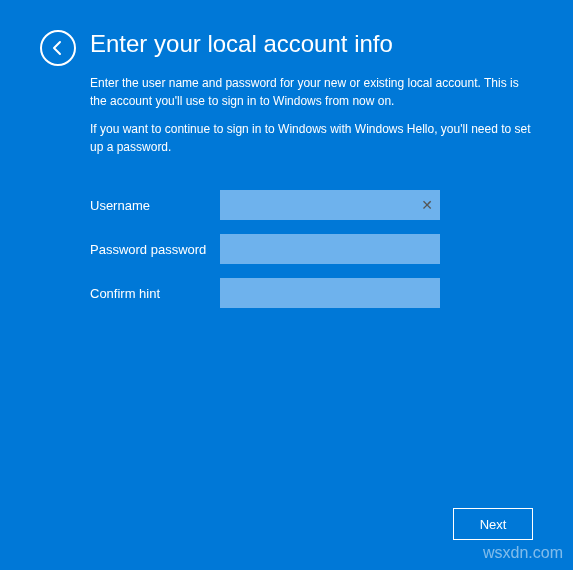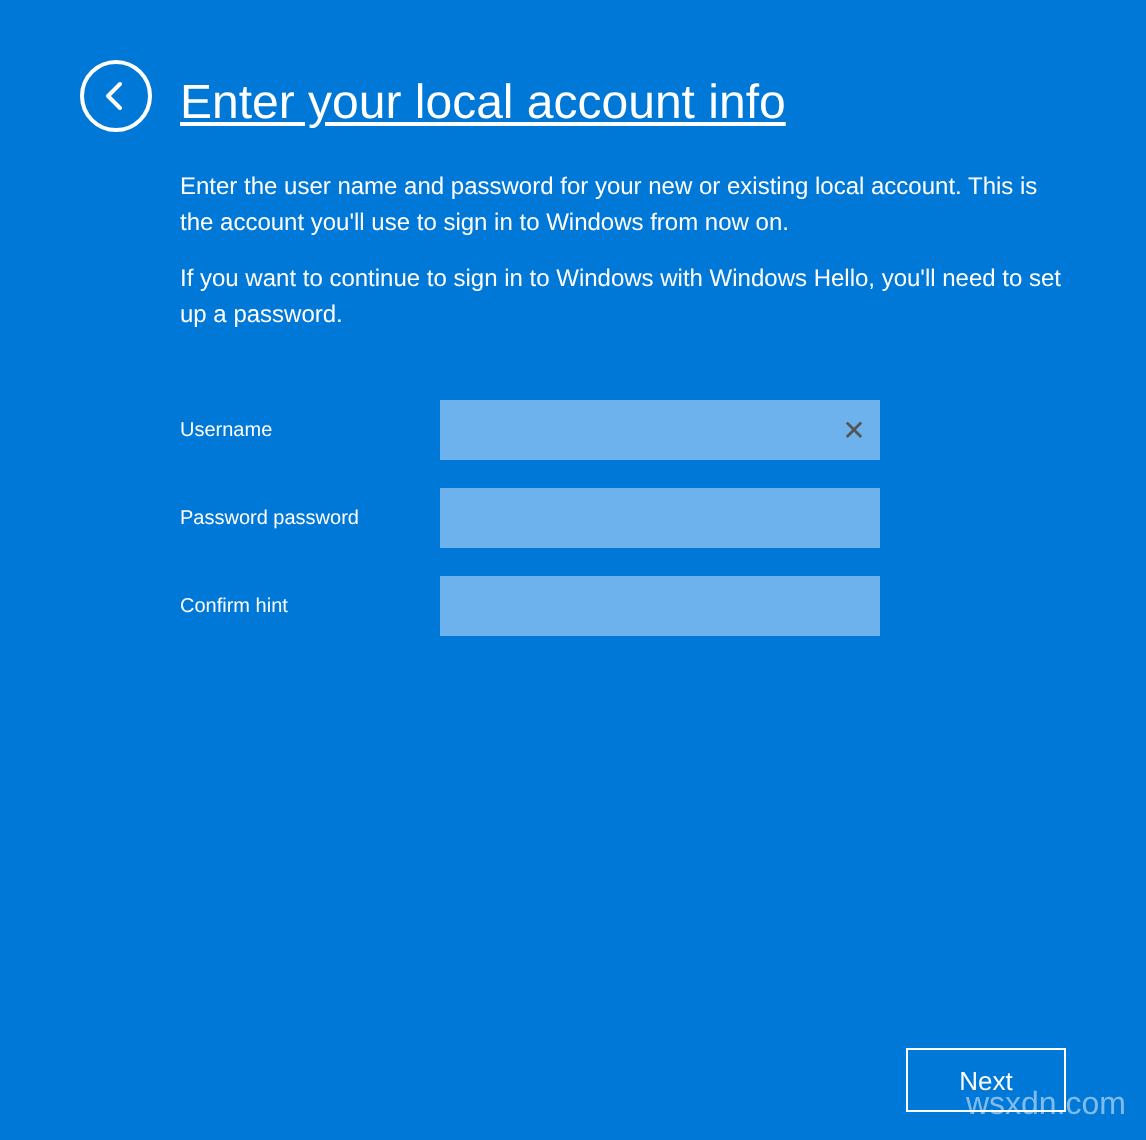--- a/index.html
+++ b/index.html
@@ -21,23 +21,22 @@
     .container {
       width: 100%;
       height: 100%;
       padding: 30px 40px;
       display: flex;
       flex-direction: column;
     }
 
     .header {
       display: flex;
-      align-items: flex-end;
-      margin-bottom: 18px;
-      text-decoration: underline;
+      align-items: flex-start;
+      margin-bottom: 8px;
     }
 
     .back-btn {
       width: 36px;
       height: 36px;
       border-radius: 50%;
       border: 2px solid #ffffff;
       background: transparent;
       color: #ffffff;
       font-size: 18px;
@@ -78,21 +77,21 @@
       margin-top: 10px;
     }
 
     .form-row {
       display: flex;
       align-items: center;
       margin-bottom: 14px;
     }
 
     .form-label {
-      font-size: 10px;
+      font-size: 13px;
       color: #ffffff;
       width: 130px;
       flex-shrink: 0;
     }
 
     .form-input-wrapper {
       position: relative;
       flex: 1;
       max-width: 220px;
     }
@@ -121,21 +120,21 @@
       display: flex;
       align-items: center;
       justify-content: center;
       padding: 0;
       width: 16px;
       height: 16px;
     }
 
     .footer {
       position: absolute;
-      bottom: 14px;
+      bottom: 30px;
       right: 40px;
       display: flex;
       gap: 10px;
     }
 
     .footer-btn {
       min-width: 80px;
       height: 32px;
       background-color: #0078d7;
       border: 1.5px solid #ffffff;

